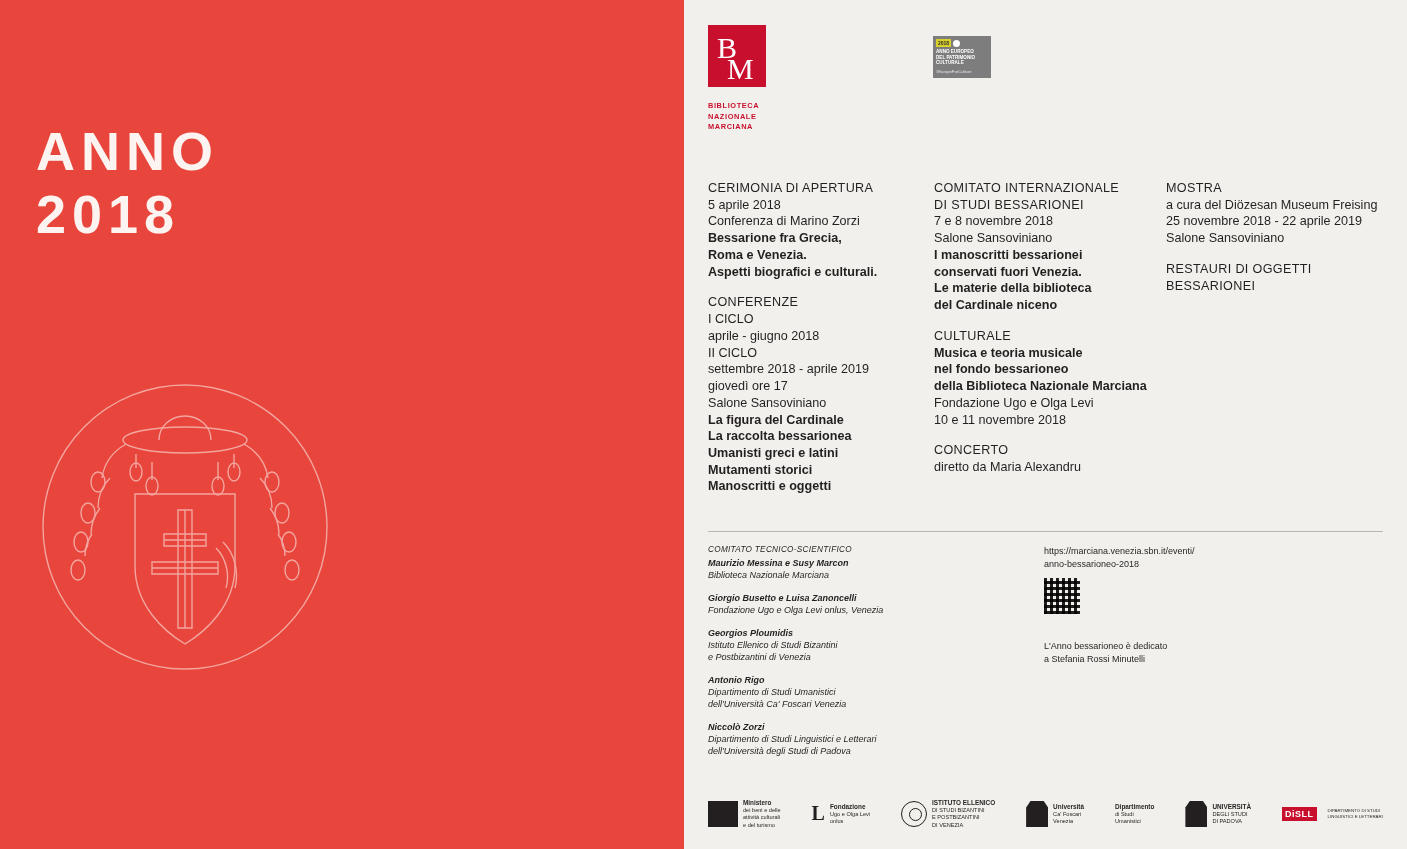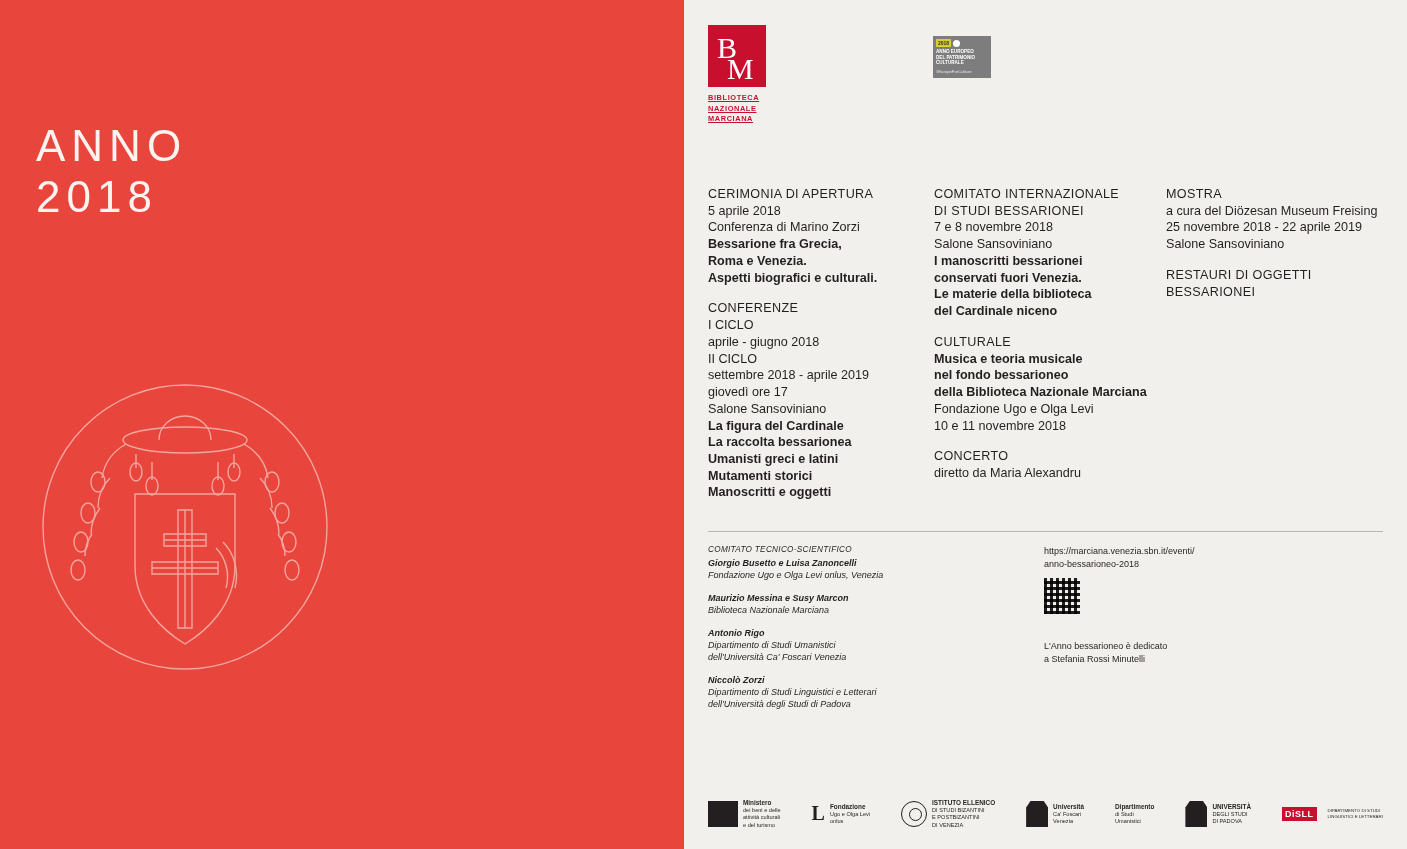--- a/index.html
+++ b/index.html
@@ -20,23 +20,23 @@
     background: #e8453c;
     position: relative;
     flex: 0 0 684px;
   }
   #title-block {
     position: absolute;
     left: 36px; top: 120px;
     color: #ffffff;
   }
   .title-line {
-    font-size: 44px;
+    font-size: 54px;
     letter-spacing: 6px;
-    font-weight: 400;
+    font-weight: 700;
     line-height: 1.17;
     color: #fdf3f0;
   }
   #subtitle {
     margin-top: 26px;
     font-size: 21px;
     letter-spacing: 2.2px;
     font-weight: 300;
     color: #fdf3f0;
   }
@@ -64,27 +64,26 @@
     background: #c8102e;
     color: #ffffff;
     font-family: "Liberation Serif", serif;
     font-size: 30px;
     line-height: 1;
     position: relative;
   }
   #bm-mark span.b { position: absolute; left: 9px; top: 8px; }
   #bm-mark span.m { position: absolute; left: 19px; top: 29px; }
   #bm-caption {
-    margin-top: 6px;
+    margin-top: 14px;
     color: #c8102e;
     font-size: 7.4px;
     letter-spacing: 0.6px;
     line-height: 1.45;
     font-weight: 700;
-    text-decoration: underline;
   }
   
   #euro-badge {
     position: absolute;
     left: 249px; top: 36px;
     width: 58px; height: 42px;
     background: #7d7d7d;
     color: #ffffff;
     padding: 3px 3px;
   }
@@ -101,21 +100,21 @@
   }
   #euro-badge .eb-txt {
     font-size: 4.6px; line-height: 1.25; margin-top: 2px; font-weight: 700;
   }
   #euro-badge .eb-tag {
     font-size: 4.2px; margin-top: 3px; color: #e8e8e8;
   }
   
   #columns {
     position: absolute;
-    left: 24px; top: 186px;
+    left: 24px; top: 180px;
     width: 675px;
     display: flex;
     gap: 0px;
   }
   .col { font-size: 12.6px; line-height: 1.33; }
   .col-1 { width: 226px; }
   .col-2 { width: 232px; }
   .col-3 { width: 217px; }
   .head { font-weight: 400; letter-spacing: 0.35px; }
   .bold { font-weight: 700; }
@@ -328,26 +327,31 @@
           <div class="head">RESTAURI DI OGGETTI BESSARIONEI</div>
         </div>
       </div>
     </div>
 
     <div id="divider"></div>
 
     <div id="credits">
       <div class="c-head">COMITATO TECNICO-SCIENTIFICO</div>
       <div class="c-item">
+        <div class="c-name">Maurizio Messina e Susy Marcon</div>
+        <div>Biblioteca Nazionale Marciana</div>
+      </div>
+      <div class="c-item">
         <div class="c-name">Giorgio Busetto e Luisa Zanoncelli</div>
         <div>Fondazione Ugo e Olga Levi onlus, Venezia</div>
       </div>
       <div class="c-item">
-        <div class="c-name">Maurizio Messina e Susy Marcon</div>
-        <div>Biblioteca Nazionale Marciana</div>
+        <div class="c-name">Georgios Ploumidis</div>
+        <div>Istituto Ellenico di Studi Bizantini</div>
+        <div>e Postbizantini di Venezia</div>
       </div>
       <div class="c-item">
         <div class="c-name">Antonio Rigo</div>
         <div>Dipartimento di Studi Umanistici</div>
         <div>dell'Università Ca' Foscari Venezia</div>
       </div>
       <div class="c-item">
         <div class="c-name">Niccolò Zorzi</div>
         <div>Dipartimento di Studi Linguistici e Letterari</div>
         <div>dell'Università degli Studi di Padova</div>

